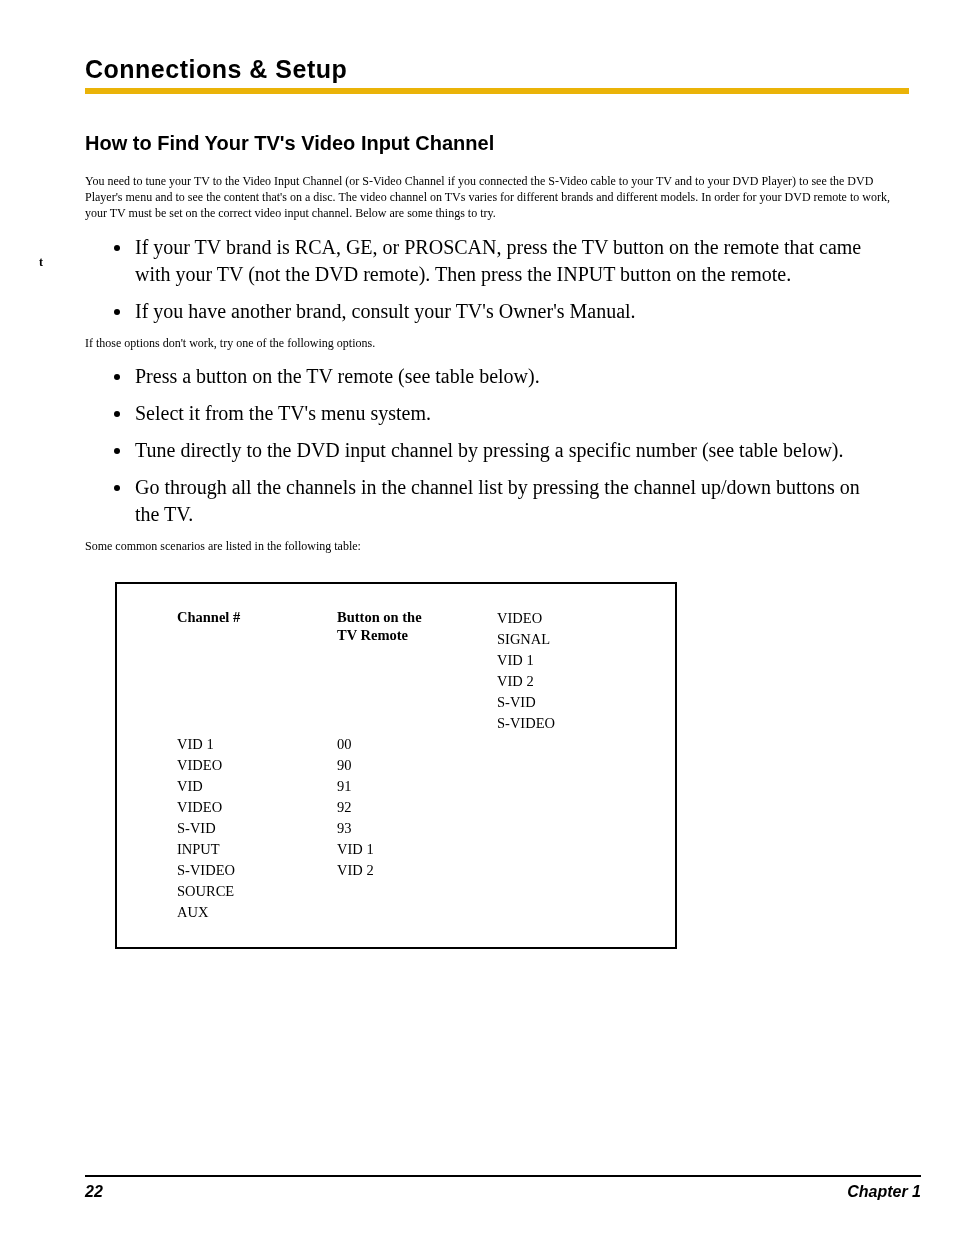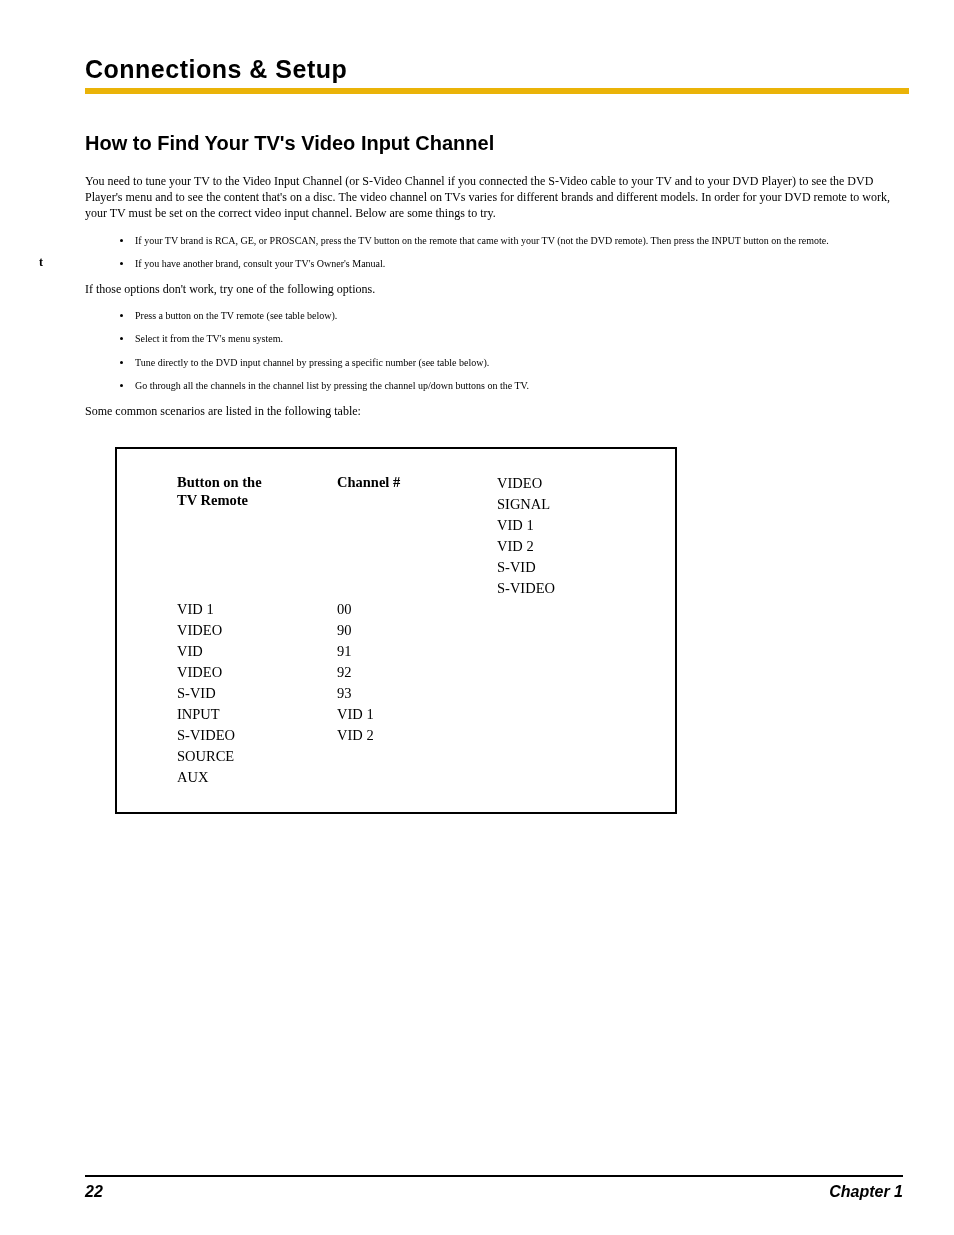--- a/index.html
+++ b/index.html
@@ -31,21 +31,21 @@
       font-size: 12px;
       line-height: 1.35;
       margin-bottom: 12px;
     }
     ul.bullets {
       list-style: disc;
       margin: 6px 0 10px 0;
       padding-left: 48px;
     }
     ul.bullets li {
-      font-size: 10px;
+      font-size: 20px;
       line-height: 1.35;
       margin-bottom: 10px;
       padding-left: 2px;
       padding-right: 20px;
     }
     .table-box {
       border: 2px solid #000;
       margin: 28px 30px 0 30px;
       padding: 24px 30px 24px 60px;
       width: 562px;
@@ -66,21 +66,21 @@
       font-weight: bold;
       font-family: Georgia, 'Times New Roman', serif;
       line-height: 1.25;
       padding-bottom: 10px;
     }
     .col-cell { line-height: 1.45; }
     .footer {
       position: absolute;
       bottom: 34px;
       left: 85px;
-      right: 51px;
+      right: 33px;
       border-top: 2px solid #000;
       padding-top: 6px;
       display: flex;
       justify-content: space-between;
       font-family: Arial, Helvetica, sans-serif;
       font-style: italic;
       font-weight: bold;
       font-size: 16px;
     }
     .stray-mark {
@@ -114,24 +114,24 @@
   <li>Select it from the TV's menu system.</li>
   <li>Tune directly to the DVD input channel by pressing a specific number (see table below).</li>
   <li>Go through all the channels in the channel list by pressing the channel up/down buttons on the TV.</li>
 </ul>
 
 <p class="body-text">Some common scenarios are listed in the following table:</p>
 
 <div class="table-box">
   <div class="table-grid">
     <div class="col-header">
-      <span>Button on the</span><br><span>TV Remote</span>
+      <span>Channel #</span>
     </div>
     <div class="col-header">
-      <span>Channel #</span>
+      <span>Button on the</span><br><span>TV Remote</span>
     </div>
 
     <div class="col-cell">
       <div>VIDEO</div>
       <div>SIGNAL</div>
       <div>VID 1</div>
       <div>VID 2</div>
       <div>S-VID</div>
       <div>S-VIDEO</div>
     </div>

